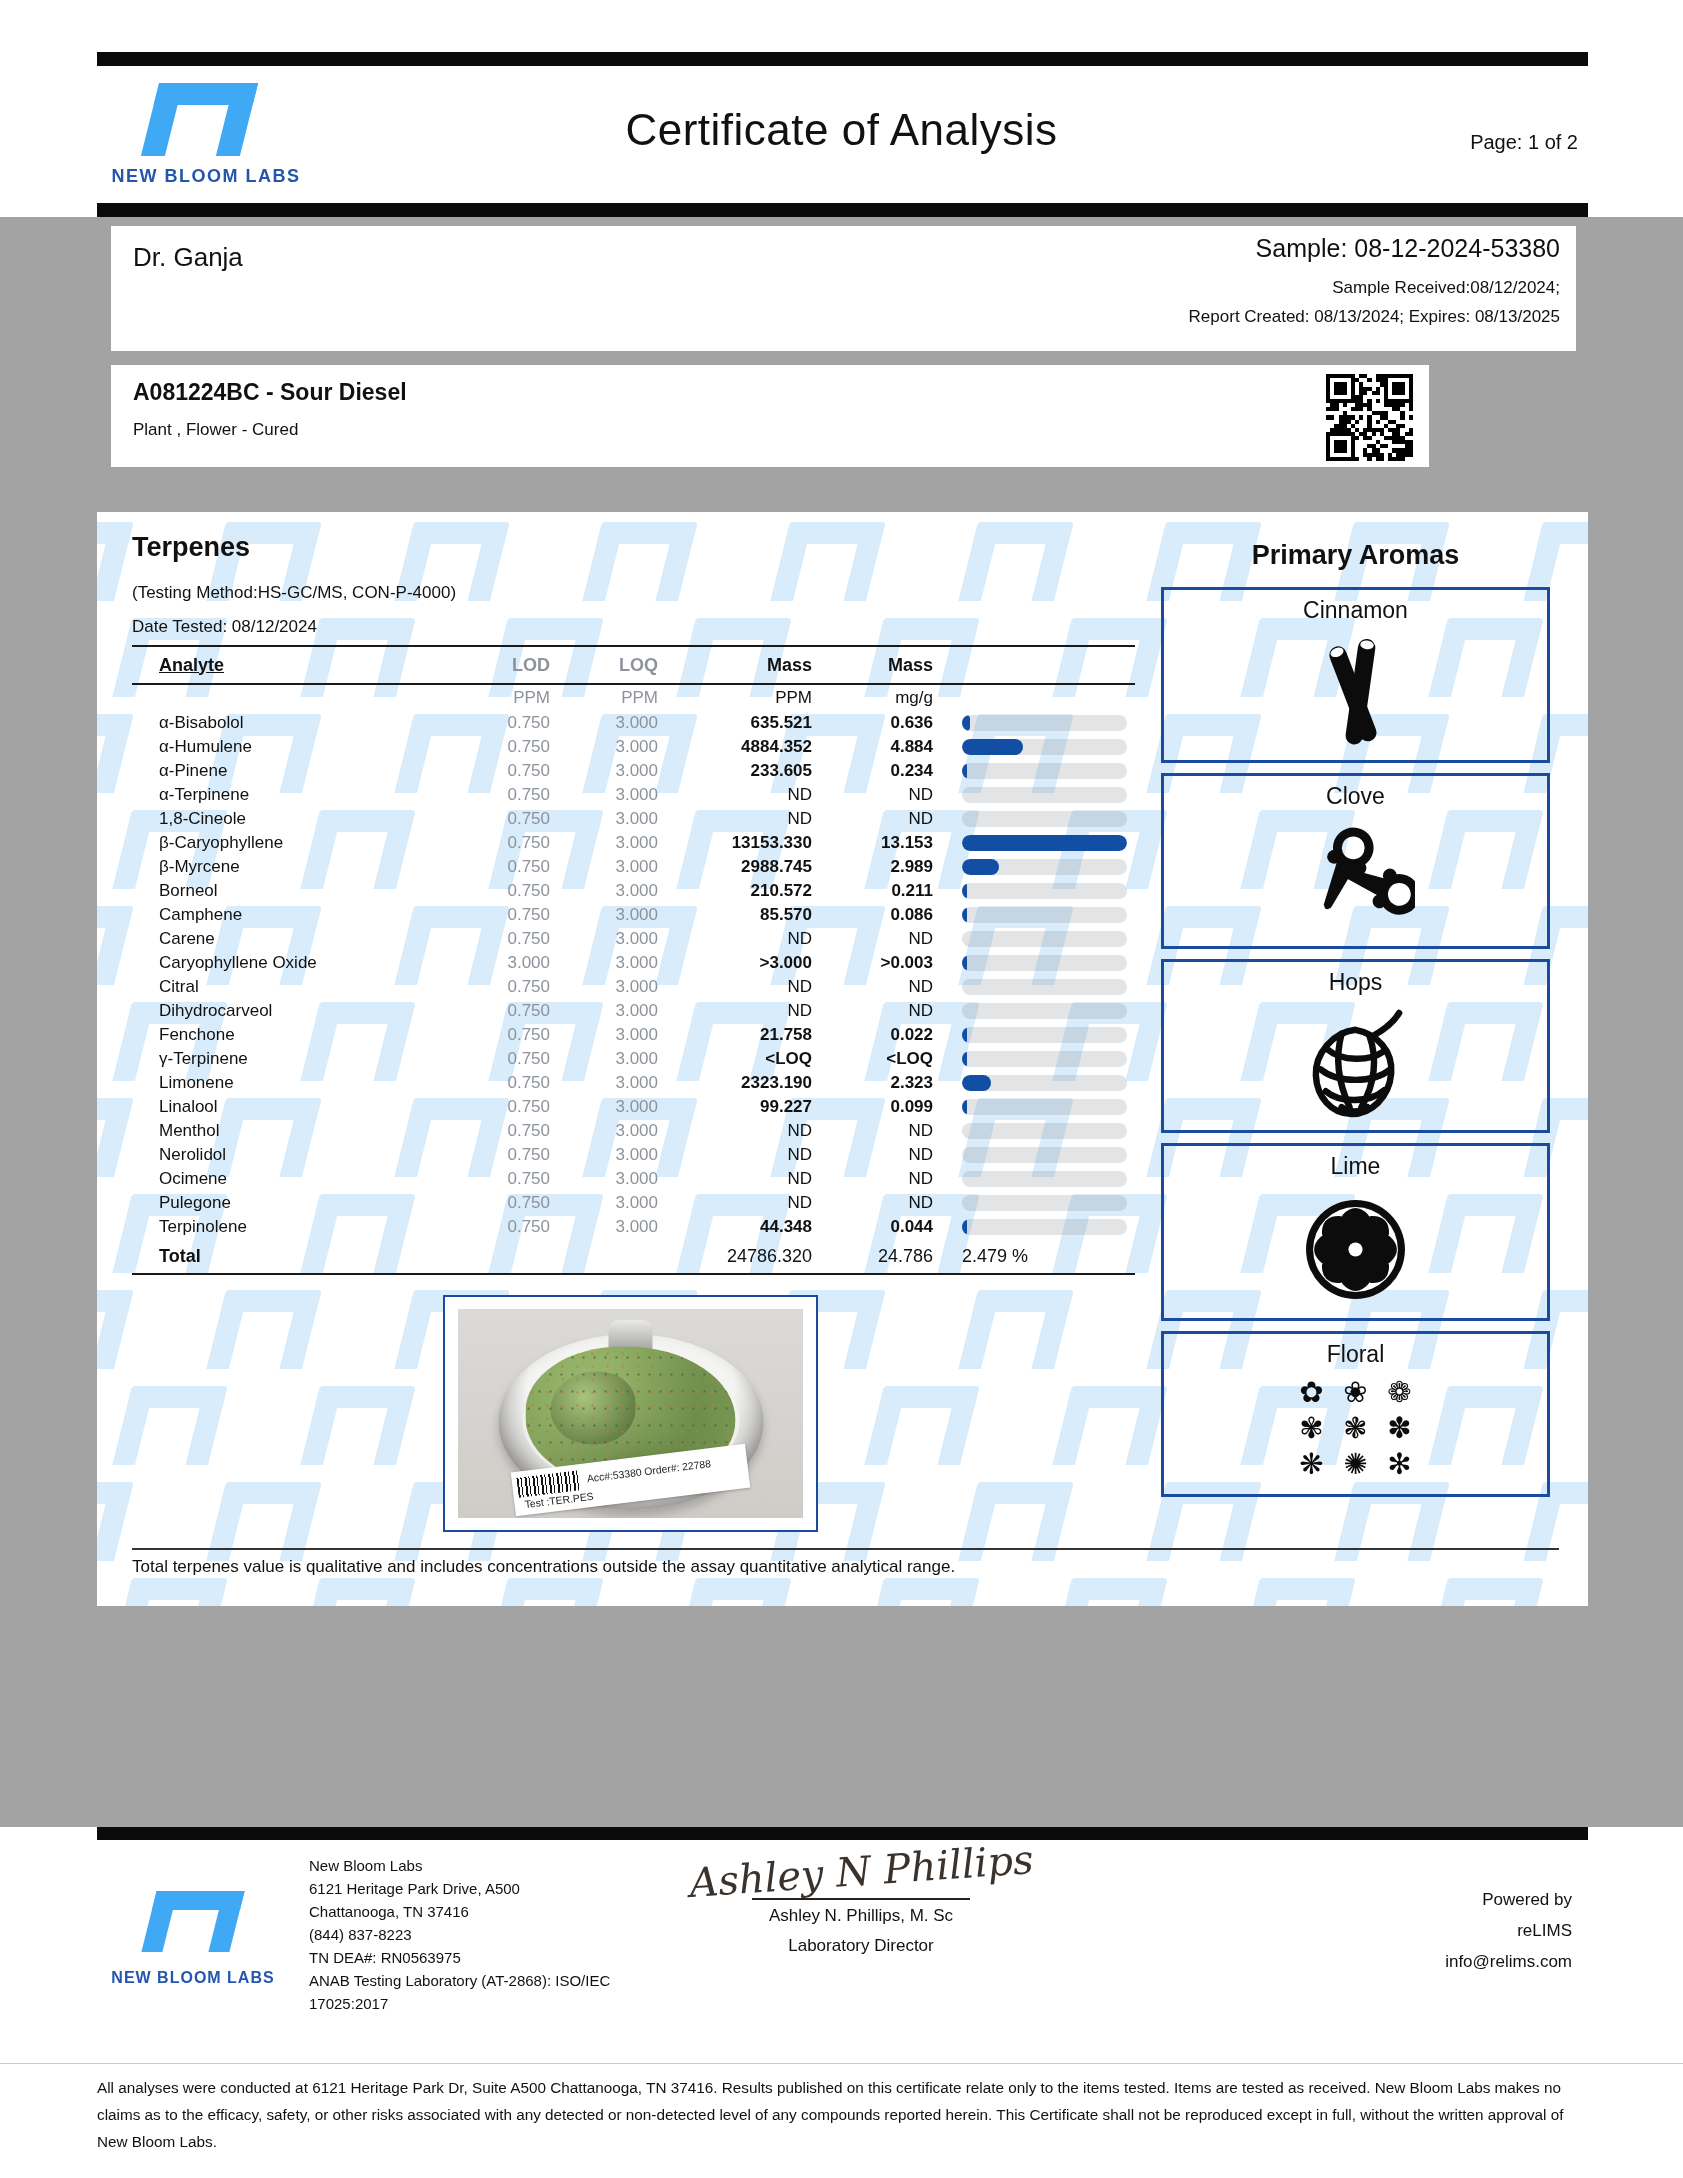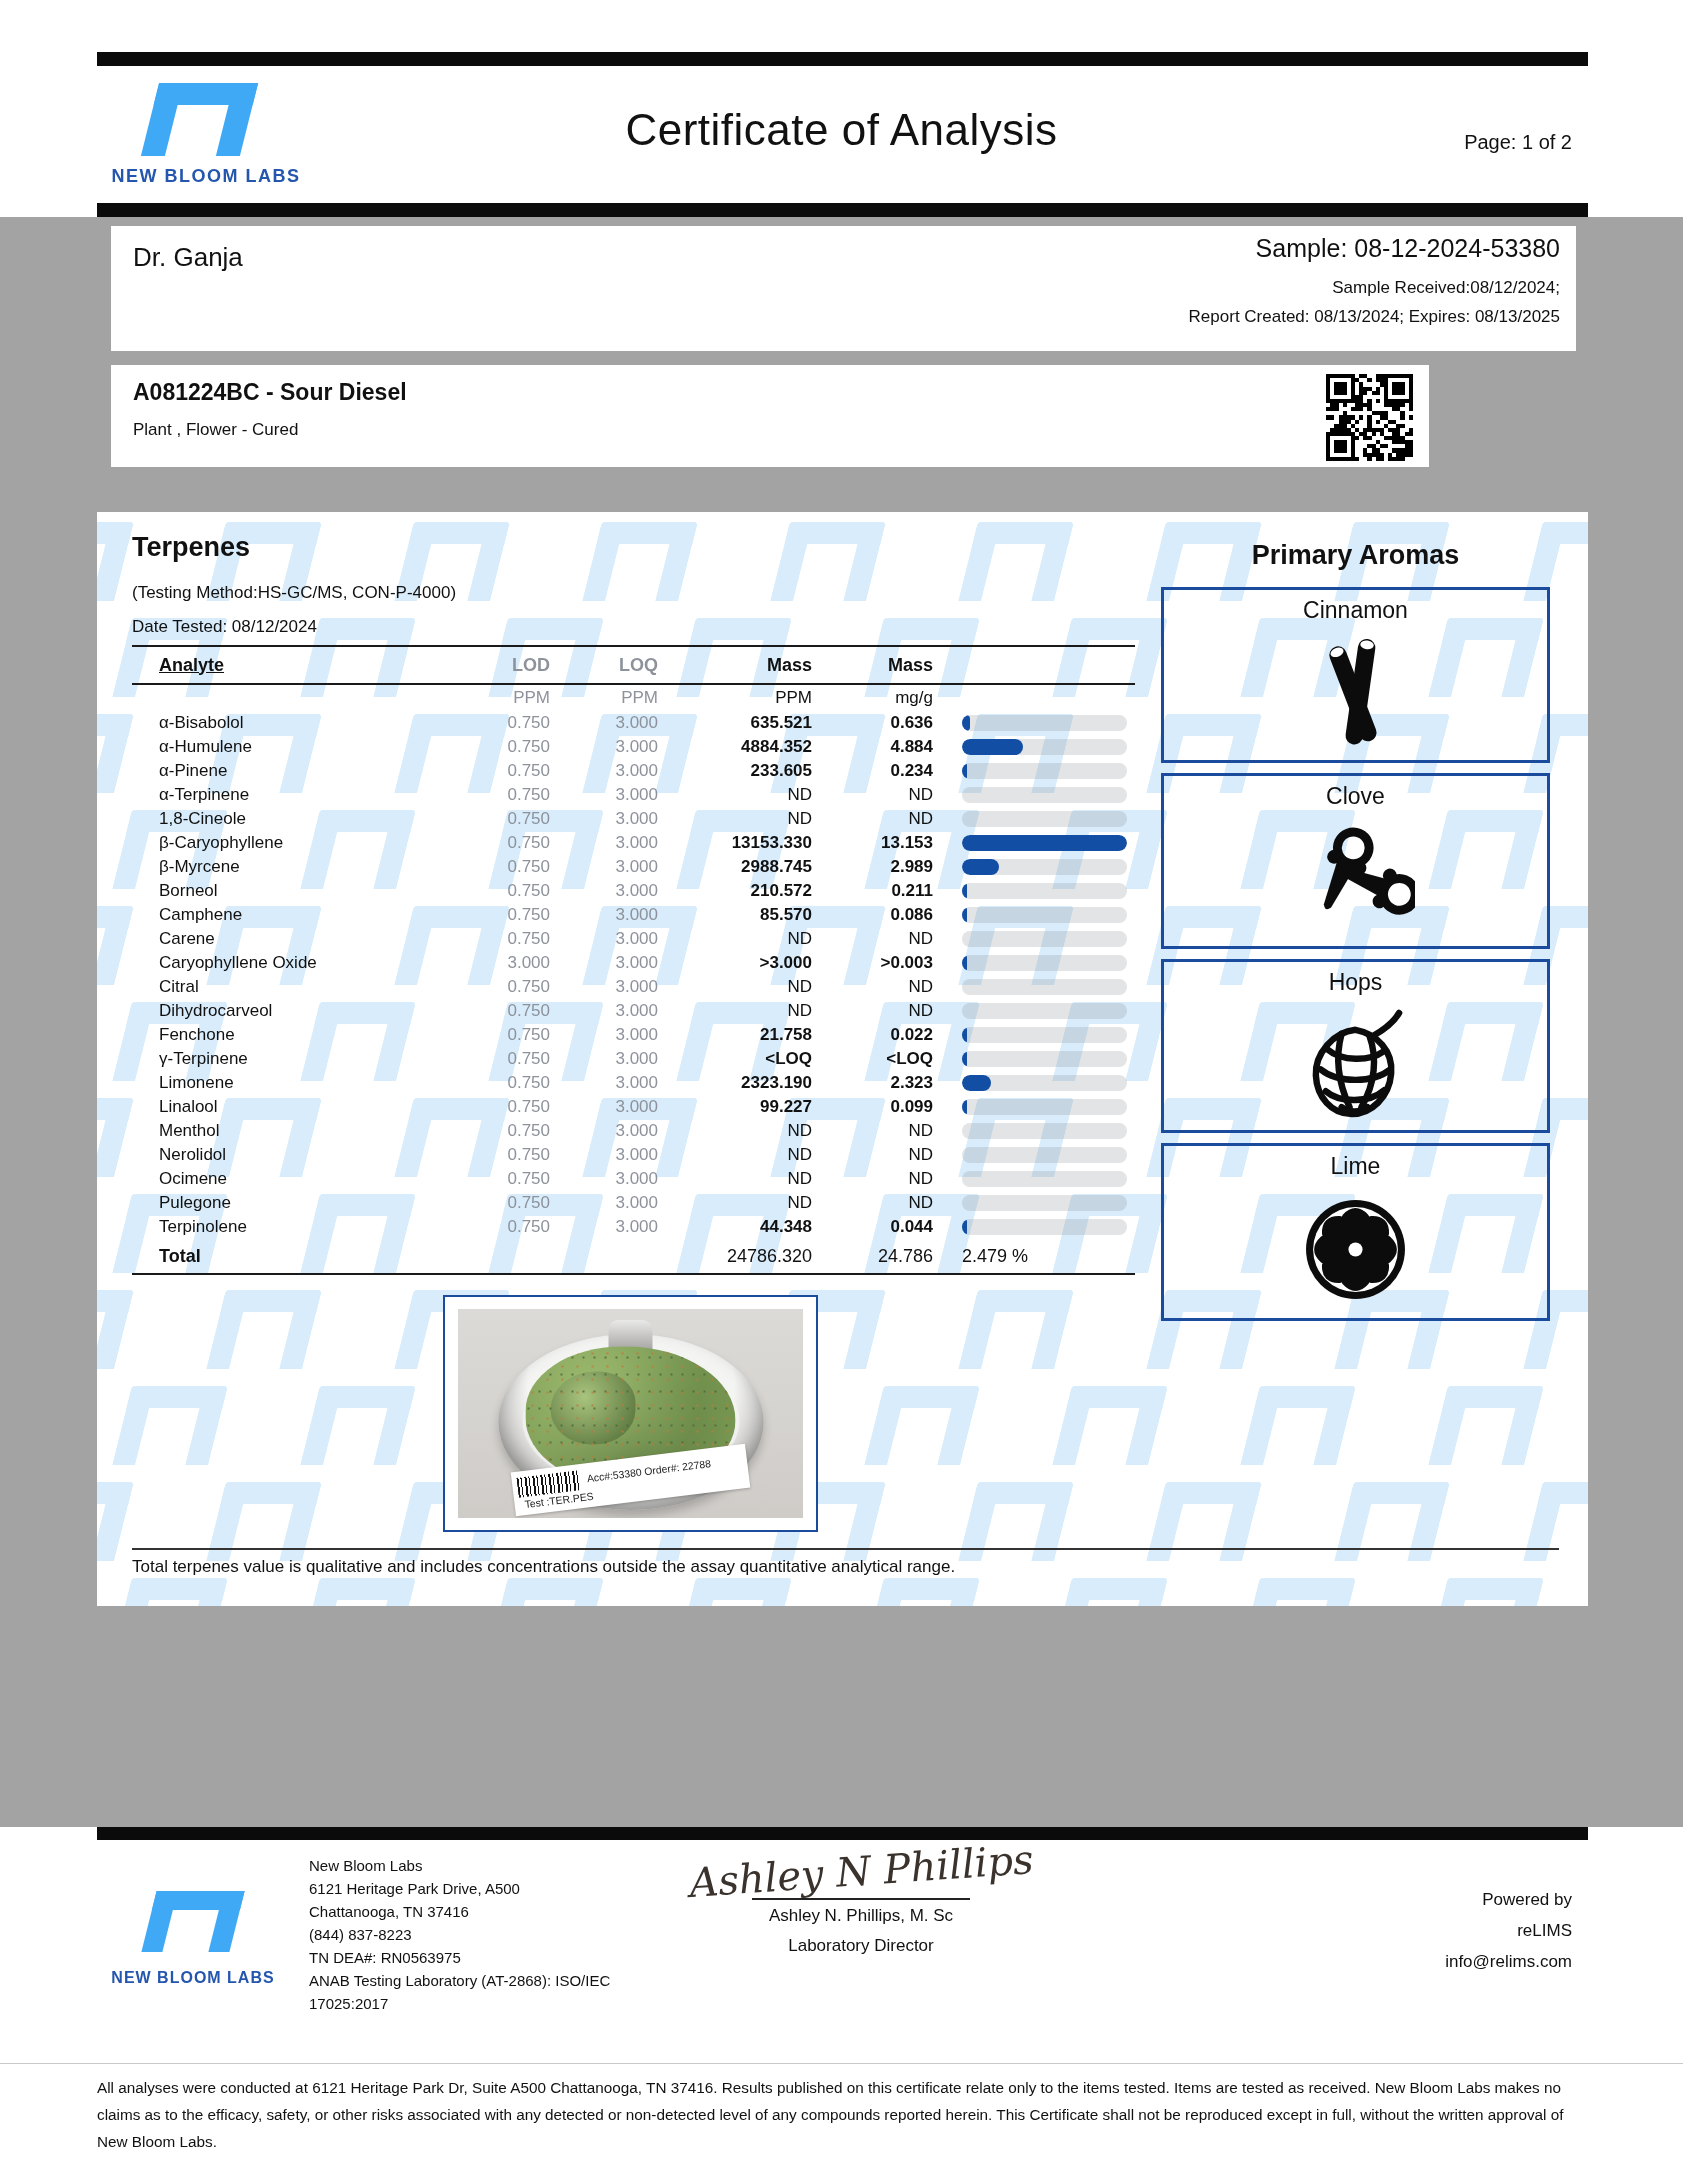--- a/index.html
+++ b/index.html
@@ -8,21 +8,21 @@
   .bar-top{top:52px;}
   .bar-mid{top:203px;}
   .bar-bottom{top:1827px;}
 
   
   .arch{border-style:solid;border-bottom:none;border-color:#3FA9F5;background:transparent;transform:skewX(-14deg);}
   .arch-lg{position:absolute;left:150px;top:83px;width:51px;height:51px;border-top-width:22px;border-left-width:24px;border-right-width:24px;}
   .wordmark{position:absolute;color:#2456AE;font-weight:bold;letter-spacing:1.5px;text-align:center;}
   .wordmark-lg{left:107px;top:166px;width:198px;font-size:18px;}
   .doc-title{position:absolute;left:0;top:105px;width:100%;text-align:center;font-size:44px;font-weight:400;letter-spacing:0.5px;}
-  .page-num{position:absolute;right:111px;top:131px;font-size:20px;}
+  .page-num{position:absolute;right:105px;top:131px;font-size:20px;}
 
   
   .graybg{position:absolute;left:0;top:217px;width:1683px;height:1610px;background:#a3a3a3;}
   .panel{position:absolute;background:#fff;}
   .client-panel{left:111px;top:9px;width:1465px;height:125px;}
   .client-name{position:absolute;left:22px;top:16px;font-size:26px;font-weight:500;}
   .client-right{position:absolute;right:16px;top:8px;text-align:right;}
   .client-sample{font-size:25px;margin-bottom:15px;}
   .client-received{font-size:17px;margin-bottom:9px;}
   .client-created{font-size:17px;}
@@ -900,20 +900,36 @@
                   <path d="M53,49 L43,21 Q53,10 63,21 Z" transform="rotate(180 53 53)"></path>
                   <path d="M53,49 L43,21 Q53,10 63,21 Z" transform="rotate(225 53 53)"></path>
                   <path d="M53,49 L43,21 Q53,10 63,21 Z" transform="rotate(270 53 53)"></path>
                   <path d="M53,49 L43,21 Q53,10 63,21 Z" transform="rotate(315 53 53)"></path>
                 </g>
                 <circle cx="53" cy="53" r="7" fill="#fff"></circle>
               </svg>
             </div>
           </div>
 
+          <div class="abox" style="height:160px;">
+            <div class="abox-label">Floral</div>
+            <div class="aicon">
+              <div class="flower-grid">
+                  <span class="flower">✿</span>
+                  <span class="flower">❀</span>
+                  <span class="flower">❁</span>
+                  <span class="flower">✾</span>
+                  <span class="flower">❃</span>
+                  <span class="flower">✽</span>
+                  <span class="flower">❋</span>
+                  <span class="flower">✺</span>
+                  <span class="flower">✻</span>
+                </div>
+            </div>
+          </div>
         </div>
       </div>
     </section>
   </div>
 
   <div class="bar bar-bottom"></div>
 
   <footer>
     <div class="arch arch-sm"></div>
     <div class="wordmark wordmark-sm">NEW BLOOM LABS</div>

